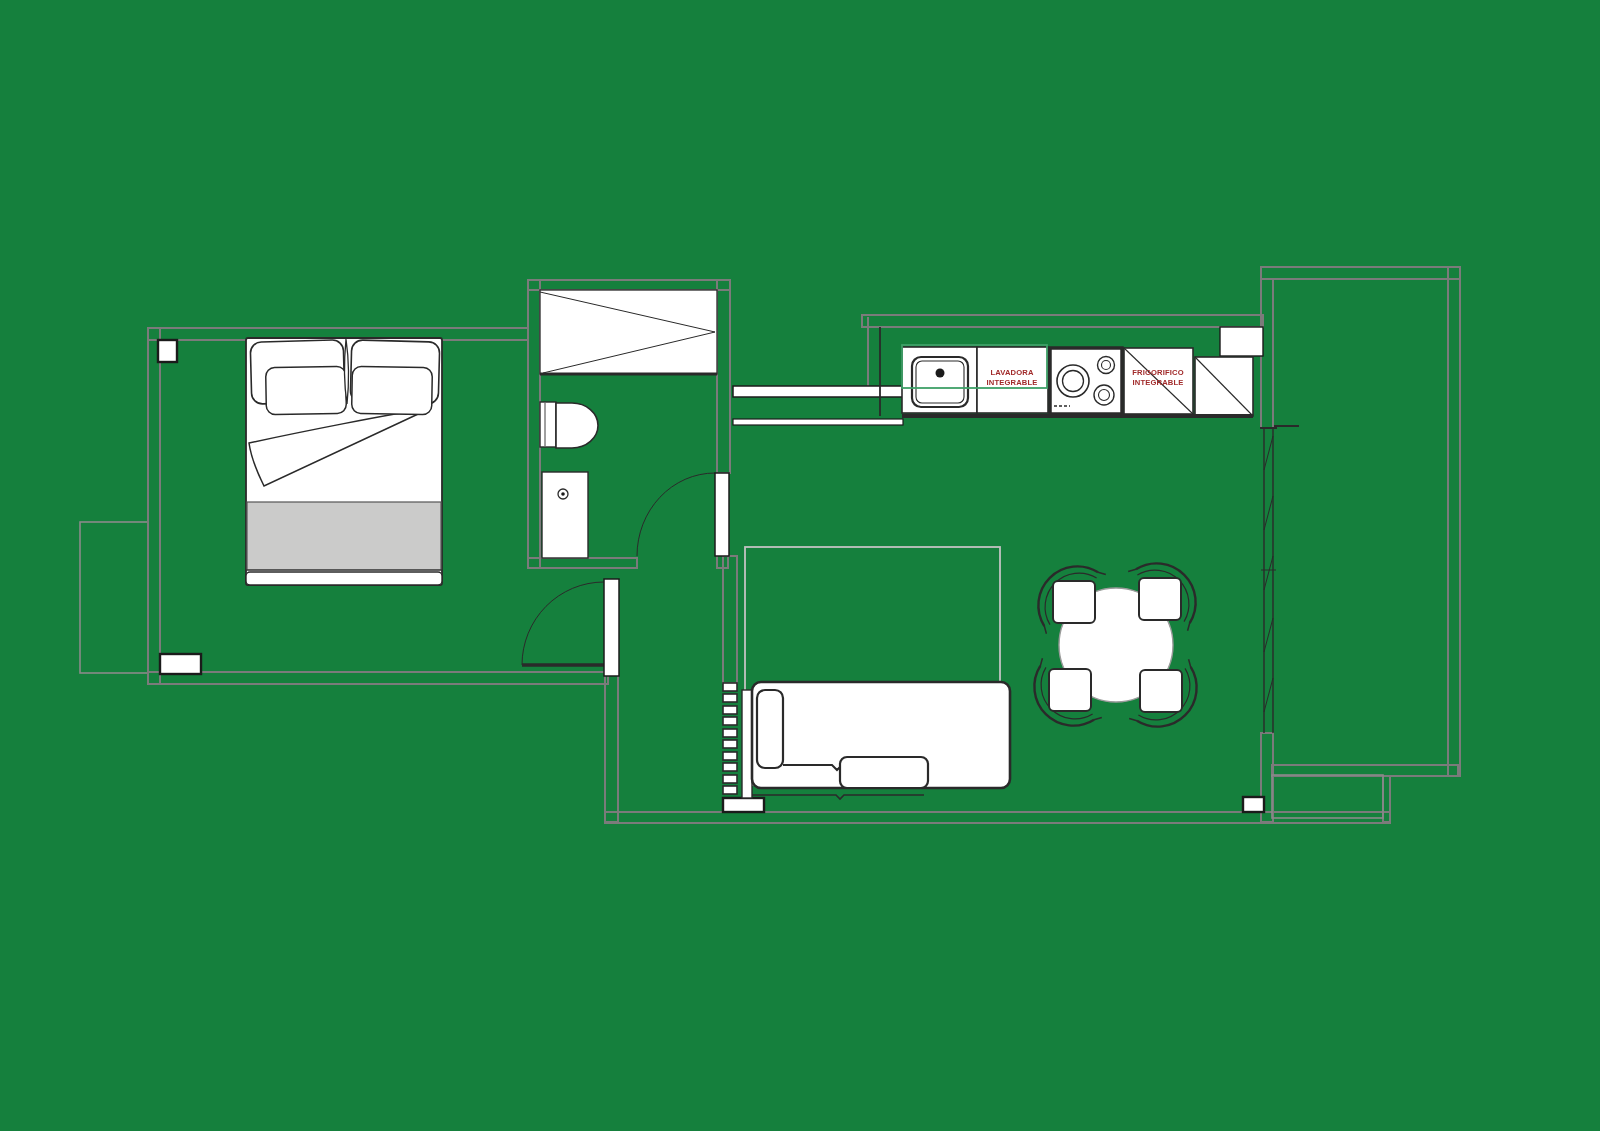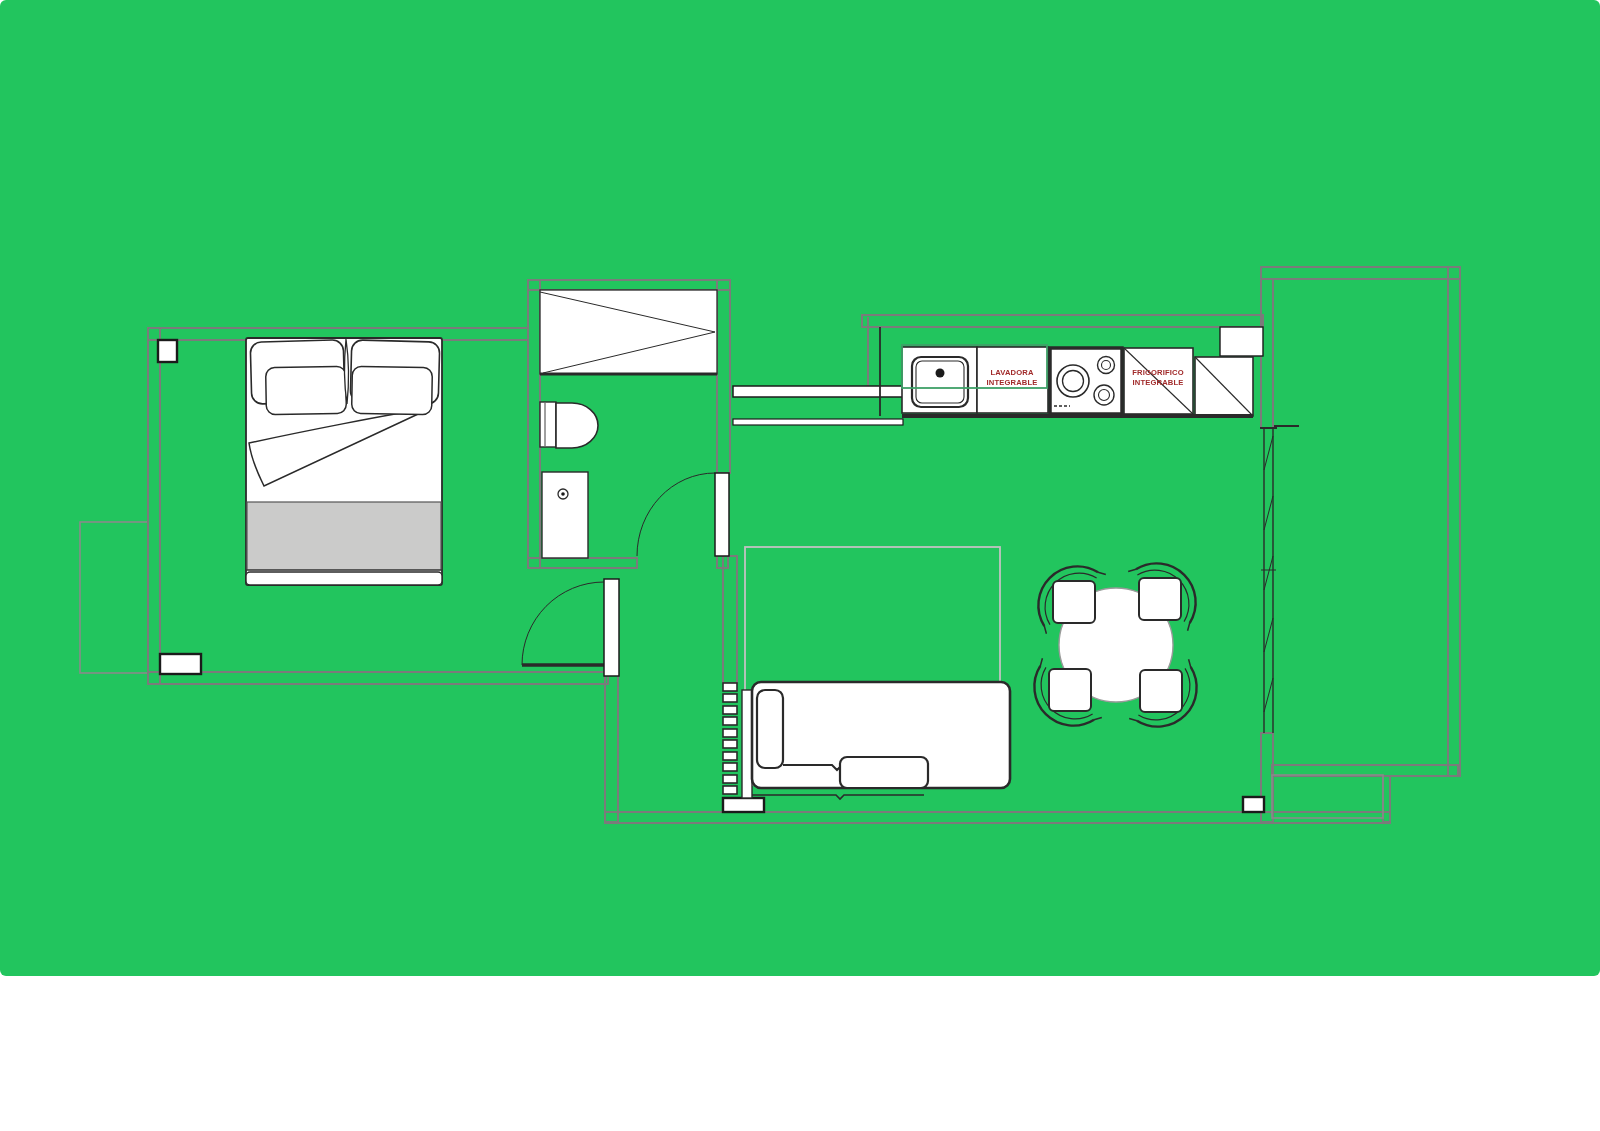--- a/index.html
+++ b/index.html
@@ -1,16 +1,16 @@
 <!DOCTYPE html>
 <html><head>
 <meta charset="utf-8">
 <style>
   html,body{margin:0;padding:0;background:#fff;}
-  .stage{position:relative;width:1600px;height:976px;background:#22c55e;overflow:hidden;border-radius:6px;}
+  .stage{position:relative;width:1600px;height:1131px;background:#15803d;overflow:hidden;}
   svg{position:absolute;left:0;top:0;}
   svg text{font-family:"Liberation Sans","DejaVu Sans",sans-serif;font-size:7.6px;font-weight:bold;letter-spacing:.15px;text-anchor:middle;}
   .wall{fill:none;stroke:#7B7B7B;stroke-width:2;}
   .wall-thin{fill:none;stroke:#8A8A8A;stroke-width:1.6;}
   .blk{stroke:#1B1B1B;fill:#fff;}
   .fur{stroke:#2A2A2A;fill:#fff;}
   .ln{stroke:#2A2A2A;fill:none;}
 </style>
 </head>
 <body>

